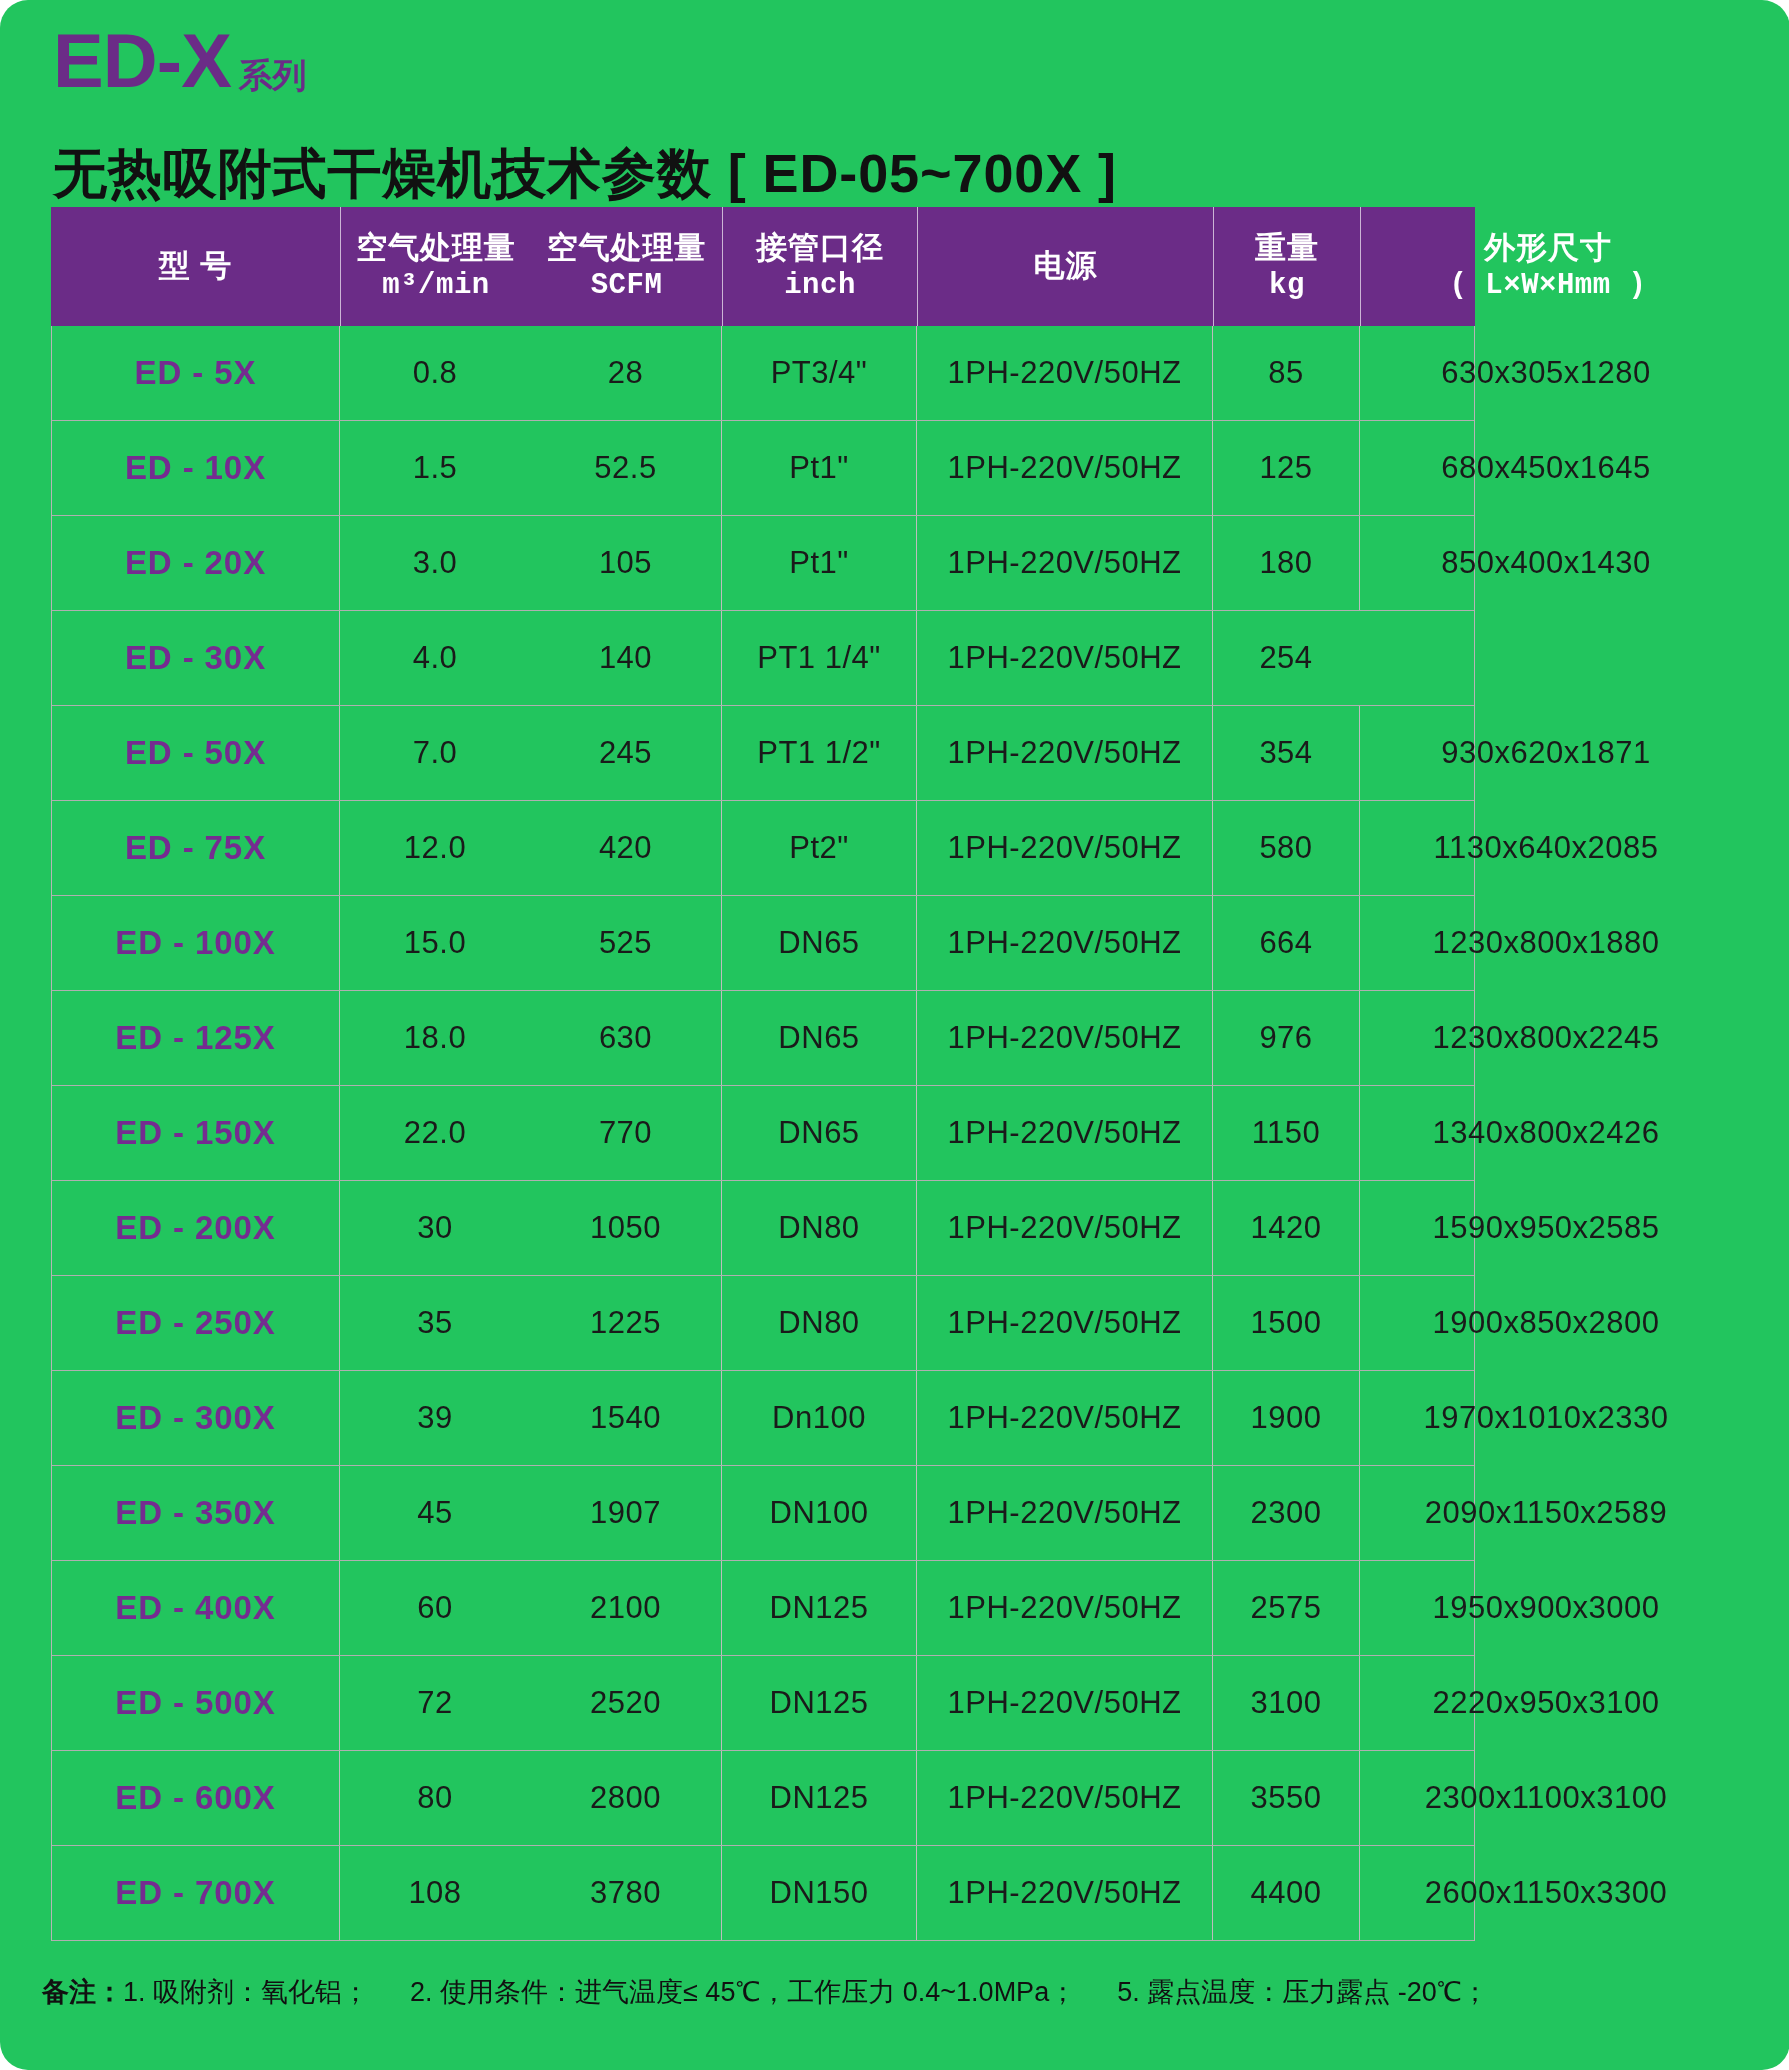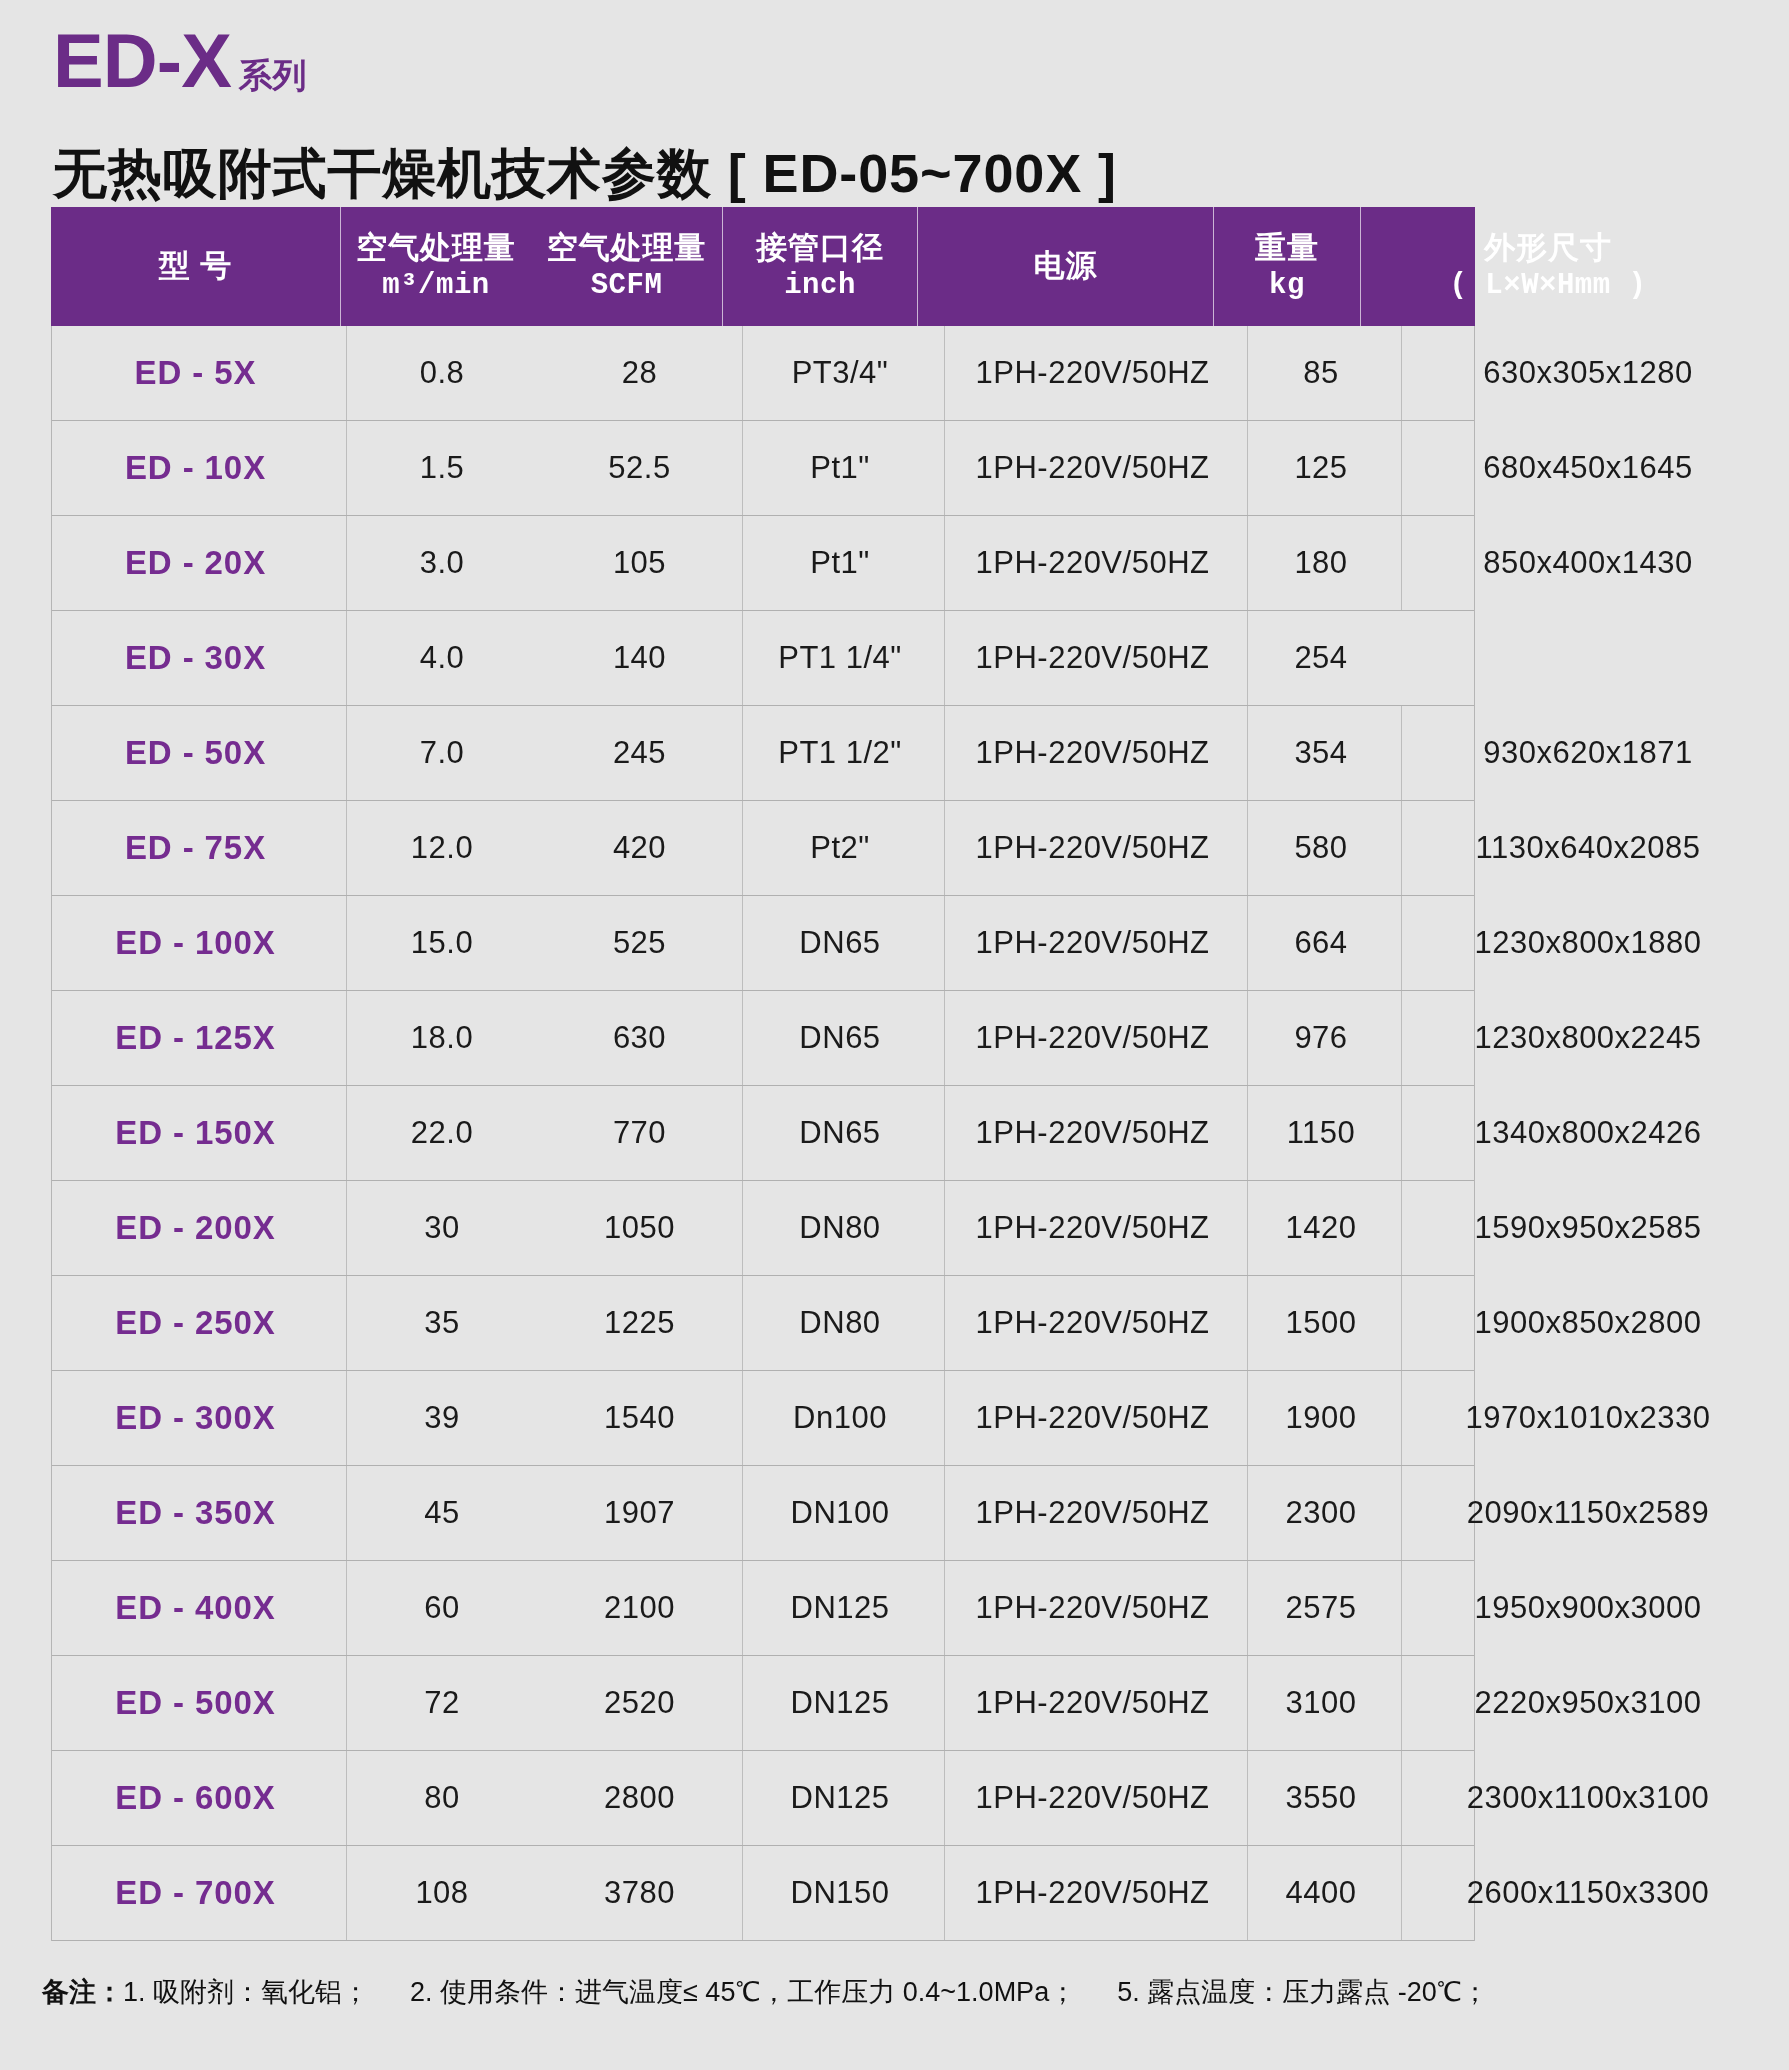--- a/index.html
+++ b/index.html
@@ -3,21 +3,21 @@
 <meta charset="utf-8">
 <style>
   * { margin: 0; padding: 0; box-sizing: border-box; }
   html, body { background: #ffffff; }
   body {
     width: 1790px; height: 2070px;
     font-family: "Liberation Sans", sans-serif;
     position: relative;
     overflow: hidden;
   }
-  .page { position: absolute; inset: 0; background: #e5e5e5; }
+  .page { position: absolute; inset: 0; background: #22c55e; border-radius: 28px; }
 
   
   .brand {
     position: absolute; left: 53px; top: 17px;
     white-space: nowrap;
   }
   .brand-name {
     font-size: 76px; font-weight: 800; letter-spacing: -0.9px;
     color: #6B2C87;
     display: inline-block; vertical-align: baseline;
@@ -56,21 +56,20 @@
 
   .tbody {
     border-left: 1.9px solid #b5b5b5;
     border-right: 1.9px solid #b5b5b5;
   }
   .trow {
     display: grid;
     grid-template-columns: 287px 191px 191px 195px 296px 147px 373px;
     height: 95px;
     border-bottom: 1.9px solid #b0b0b0;
-    gap: 7px;
   }
   .cell {
     display: flex; align-items: center; justify-content: center;
     font-size: 31px; color: #1a1a1a;
     letter-spacing: 0.5px;
     white-space: nowrap;
   }
   .cell.bordered { border-left: 1.9px solid #bdbdbd; }
   .cell.model {
     color: #752C90; font-weight: 700; font-size: 33px; letter-spacing: 0.9px;

